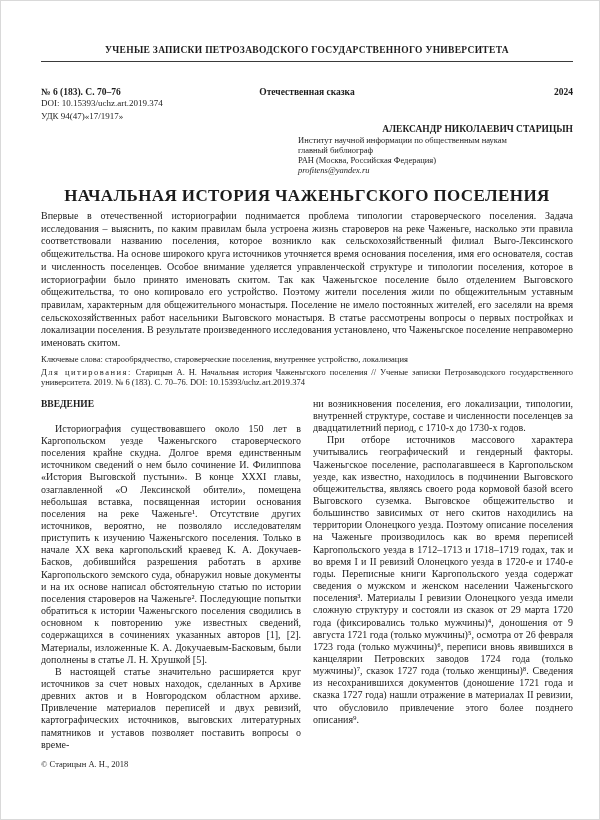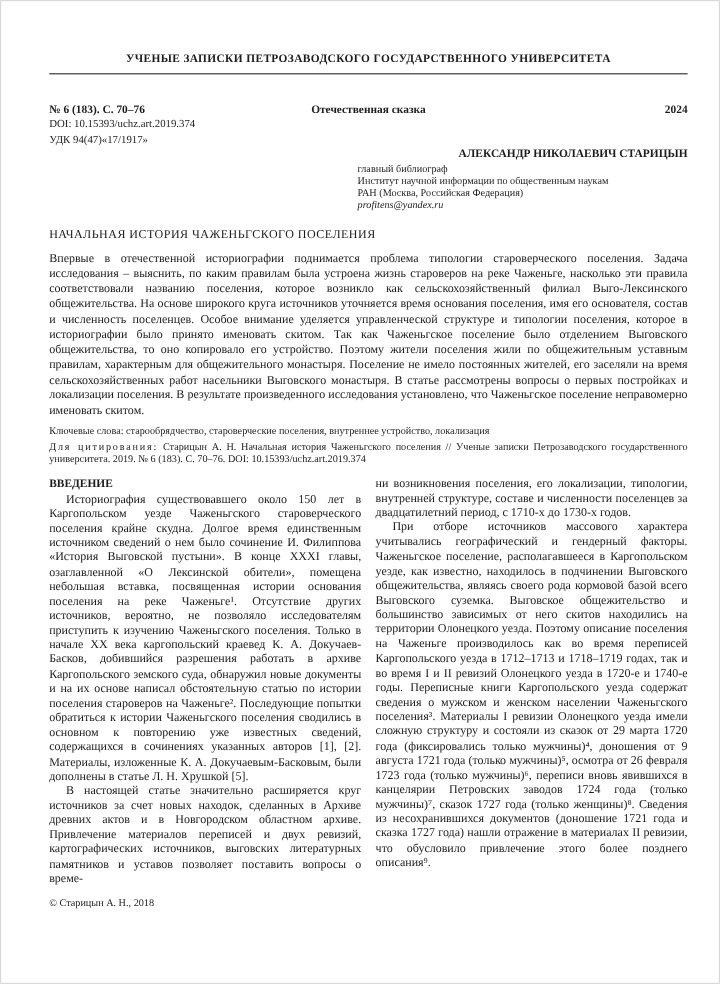--- a/index.html
+++ b/index.html
@@ -66,22 +66,23 @@
       font-size: 8.5px;
       line-height: 10px;
     }
     .author-email {
       font-size: 8.5px;
       font-style: italic;
       line-height: 10px;
     }
     .title {
       margin: 14px 0 0 0;
-      font-size: 10px;
-      font-weight: normal;
+      font-size: 17px;
+      font-weight: bold;
+      text-align: center;
       letter-spacing: 0.4px;
       line-height: 13px;
     }
     .abstract {
       margin: 8px 0 0 0;
       font-size: 10px;
       line-height: 12.7px;
       text-align: justify;
     }
     .keywords {
@@ -106,21 +107,21 @@
     .col {
       width: calc(50% - 6px);
       font-size: 10px;
       line-height: 12.15px;
       text-align: justify;
     }
     .sec-heading {
       font-size: 9.5px;
       font-weight: bold;
       line-height: 12px;
-      margin-bottom: 1px;
+      margin-bottom: 13px;
       text-align: left;
     }
     .col p {
       margin: 0;
     }
     .col p.indent {
       text-indent: 14px;
     }
     .copyright {
       margin-top: 8px;
@@ -140,22 +141,22 @@
     <span class="m-left">№ 6 (183). С. 70–76</span>
     <span class="m-center">Отечественная сказка</span>
     <span class="m-right">2024</span>
   </div>
 
   <div class="doi">DOI: 10.15393/uchz.art.2019.374</div>
   <div class="udc">УДК 94(47)«17/1917»</div>
 
   <div class="author-block">
     <div class="author-name">АЛЕКСАНДР НИКОЛАЕВИЧ СТАРИЦЫН</div>
+    <div class="author-line">Институт научной информации по общественным наукам</div>
     <div class="author-line">главный библиограф</div>
-    <div class="author-line">Институт научной информации по общественным наукам</div>
     <div class="author-line">РАН (Москва, Российская Федерация)</div>
     <div class="author-email">profitens@yandex.ru</div>
   </div>
 
   <h1 class="title">НАЧАЛЬНАЯ ИСТОРИЯ ЧАЖЕНЬГСКОГО ПОСЕЛЕНИЯ</h1>
 
   <p class="abstract">Впервые в отечественной историографии поднимается проблема типологии староверческого поселения. Задача исследования – выяснить, по каким правилам была устроена жизнь староверов на реке Чаженьге, насколько эти правила соответствовали названию поселения, которое возникло как сельскохозяйственный филиал Выго-Лексинского общежительства. На основе широкого круга источников уточняется время основания поселения, имя его основателя, состав и численность поселенцев. Особое внимание уделяется управленческой структуре и типологии поселения, которое в историографии было принято именовать скитом. Так как Чаженьгское поселение было отделением Выговского общежительства, то оно копировало его устройство. Поэтому жители поселения жили по общежительным уставным правилам, характерным для общежительного монастыря. Поселение не имело постоянных жителей, его заселяли на время сельскохозяйственных работ насельники Выговского монастыря. В статье рассмотрены вопросы о первых постройках и локализации поселения. В результате произведенного исследования установлено, что Чаженьгское поселение неправомерно именовать скитом.</p>
 
   <p class="keywords"><span>Ключевые слова:</span> <span>старообрядчество, староверческие поселения, внутреннее устройство, локализация</span></p>
 

